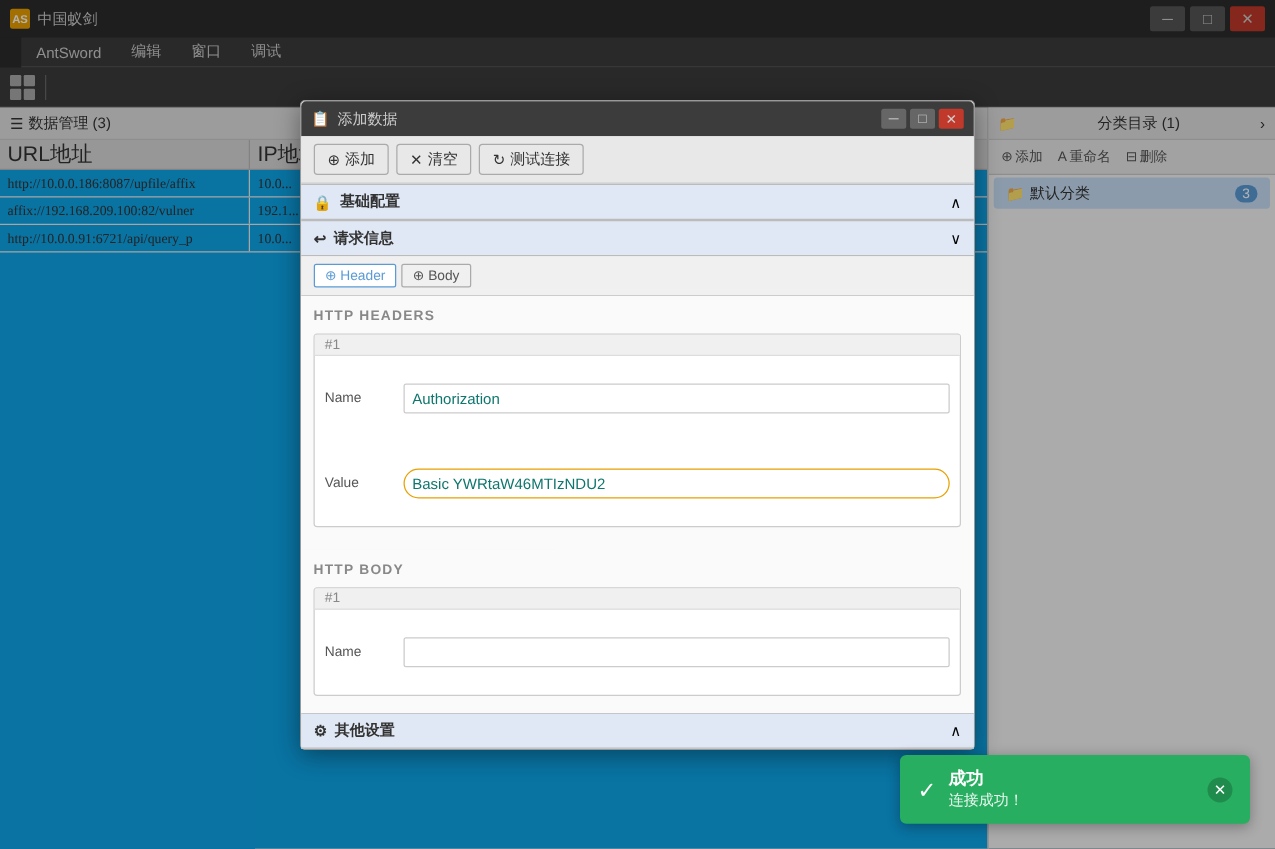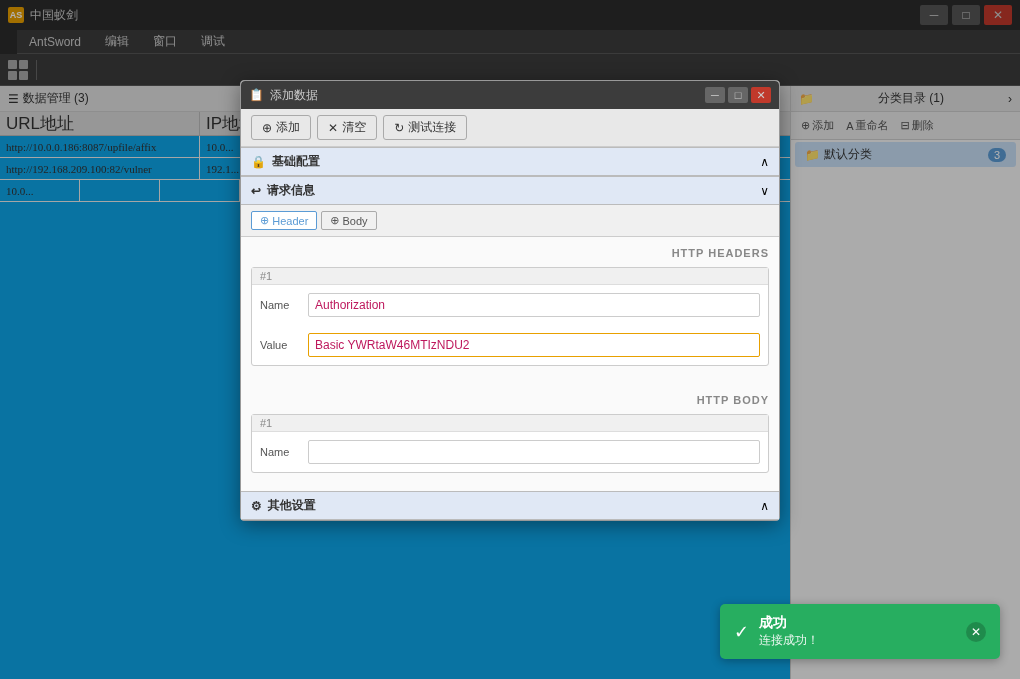--- a/index.html
+++ b/index.html
@@ -332,60 +332,60 @@
     .http-section {
       padding: 10px;
       background: #fafafa;
     }
     .http-section-title {
       font-size: 11px;
       color: #888;
       font-weight: bold;
       letter-spacing: 1px;
       margin-bottom: 8px;
-      text-align: right;
     }
     .http-item {
       border: 1px solid #ccc;
       border-radius: 3px;
       margin-bottom: 8px;
       background: #fff;
     }
     .http-item-header {
       background: #f0f0f0;
       padding: 2px 8px;
       font-size: 11px;
       color: #888;
       border-bottom: 1px solid #ddd;
     }
     .http-field {
       display: flex;
       align-items: center;
-      padding: 8px 8px;
-      gap: 3px;
+      padding: 22px 8px;
+      gap: 18px;
     }
     .http-field-label {
       width: 45px;
       font-size: 11px;
       color: #555;
       flex-shrink: 0;
     }
     .http-field-input {
       flex: 1;
       height: 24px;
       border: 1px solid #ccc;
       border-radius: 2px;
       padding: 0 6px;
       font-size: 12px;
       background: #fff;
-      color: #be185d;
+      color: #0f766e;
       outline: none;
     }
     .http-field-input.active-input {
       border-color: #e8a000;
+      border-radius: 12px;
     }
 
     
     .tab-row {
       display: flex;
       gap: 4px;
       padding: 6px 10px;
       background: #f0f0f0;
       border-bottom: 1px solid #ccc;
     }
@@ -489,28 +489,29 @@
     <div class="table-rows">
       <div class="table-row">
         <div class="table-cell col-url">http://10.0.0.186:8087/upfile/affix</div>
         <div class="table-cell col-ip">10.0...</div>
         <div class="table-cell col-loc"></div>
         <div class="table-cell col-note"></div>
         <div class="table-cell col-created"></div>
         <div class="table-cell col-updated"></div>
       </div>
       <div class="table-row">
-        <div class="table-cell col-url">http://192.168.209.100:82/vulner</div>
+        <div class="table-cell col-url">affix://192.168.209.100:82/vulner</div>
         <div class="table-cell col-ip">192.1...</div>
         <div class="table-cell col-loc"></div>
         <div class="table-cell col-note"></div>
         <div class="table-cell col-created"></div>
         <div class="table-cell col-updated"></div>
       </div>
       <div class="table-row">
+        <div class="table-cell col-url">http://10.0.0.91:6721/api/query_p</div>
         <div class="table-cell col-ip">10.0...</div>
         <div class="table-cell col-loc"></div>
         <div class="table-cell col-note"></div>
         <div class="table-cell col-created"></div>
         <div class="table-cell col-updated"></div>
       </div>
     </div>
   </div>
 
   <div class="right-panel">

